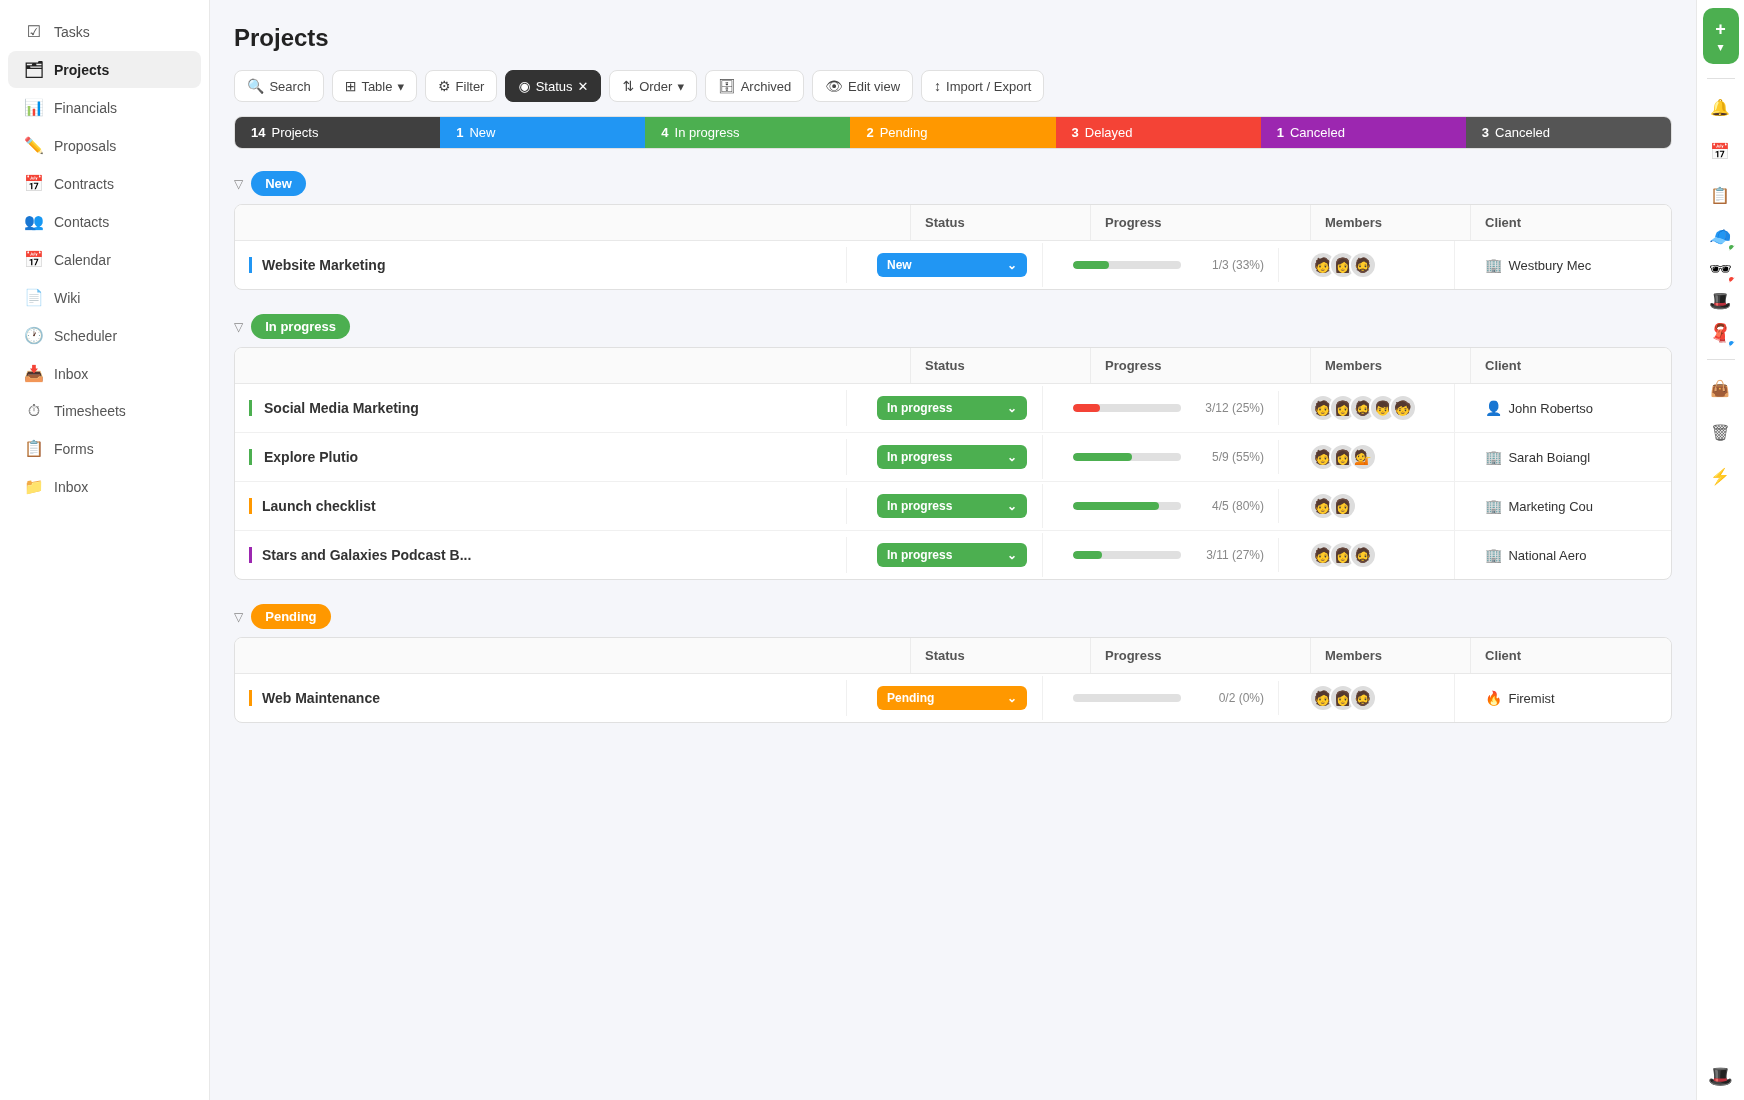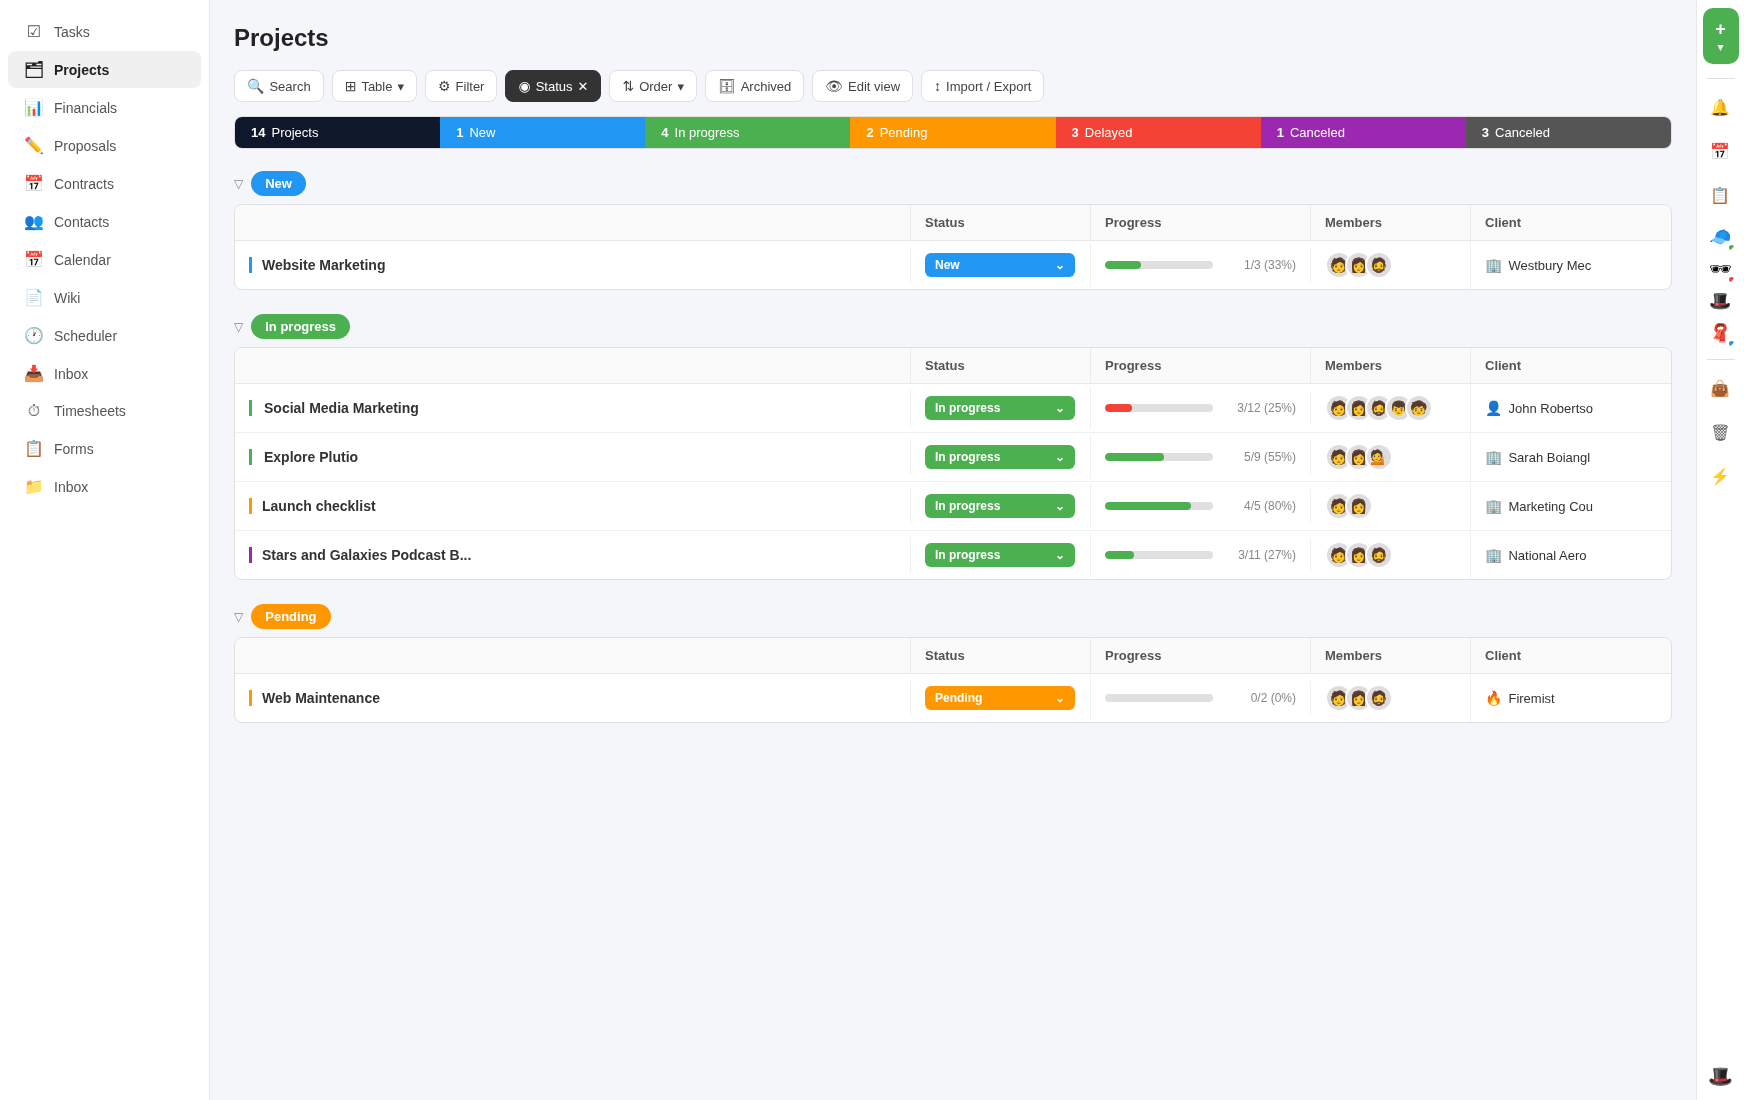--- a/index.html
+++ b/index.html
@@ -146,21 +146,21 @@
       font-size: 13px;
       font-weight: 500;
       cursor: pointer;
       flex: 1;
       white-space: nowrap;
     }
     .status-segment .count {
       font-weight: 700;
       font-size: 13px;
     }
-    .seg-all { background: #0f172a; color: #fff; }
+    .seg-all { background: #404040; color: #fff; }
     .seg-new { background: #2196f3; color: #fff; }
     .seg-inprogress { background: #4caf50; color: #fff; }
     .seg-pending { background: #ff9800; color: #fff; }
     .seg-delayed { background: #f44336; color: #fff; }
     .seg-completed { background: #9c27b0; color: #fff; }
     .seg-canceled { background: #555; color: #fff; }
 
     
     .section { margin-bottom: 24px; }
     .section-header {
@@ -200,20 +200,21 @@
       font-weight: 600;
       color: #555;
       border-right: 1px solid #ececec;
     }
     .th:last-child { border-right: none; }
     .table-row {
       display: grid;
       grid-template-columns: 1fr 180px 220px 160px 200px;
       border-bottom: 1px solid #f0f0f0;
       align-items: center;
+      gap: 16px;
     }
     .table-row:last-child { border-bottom: none; }
     .td {
       padding: 10px 14px;
       font-size: 13px;
       color: #333;
       border-right: 1px solid #f0f0f0;
       display: flex;
       align-items: center;
     }

